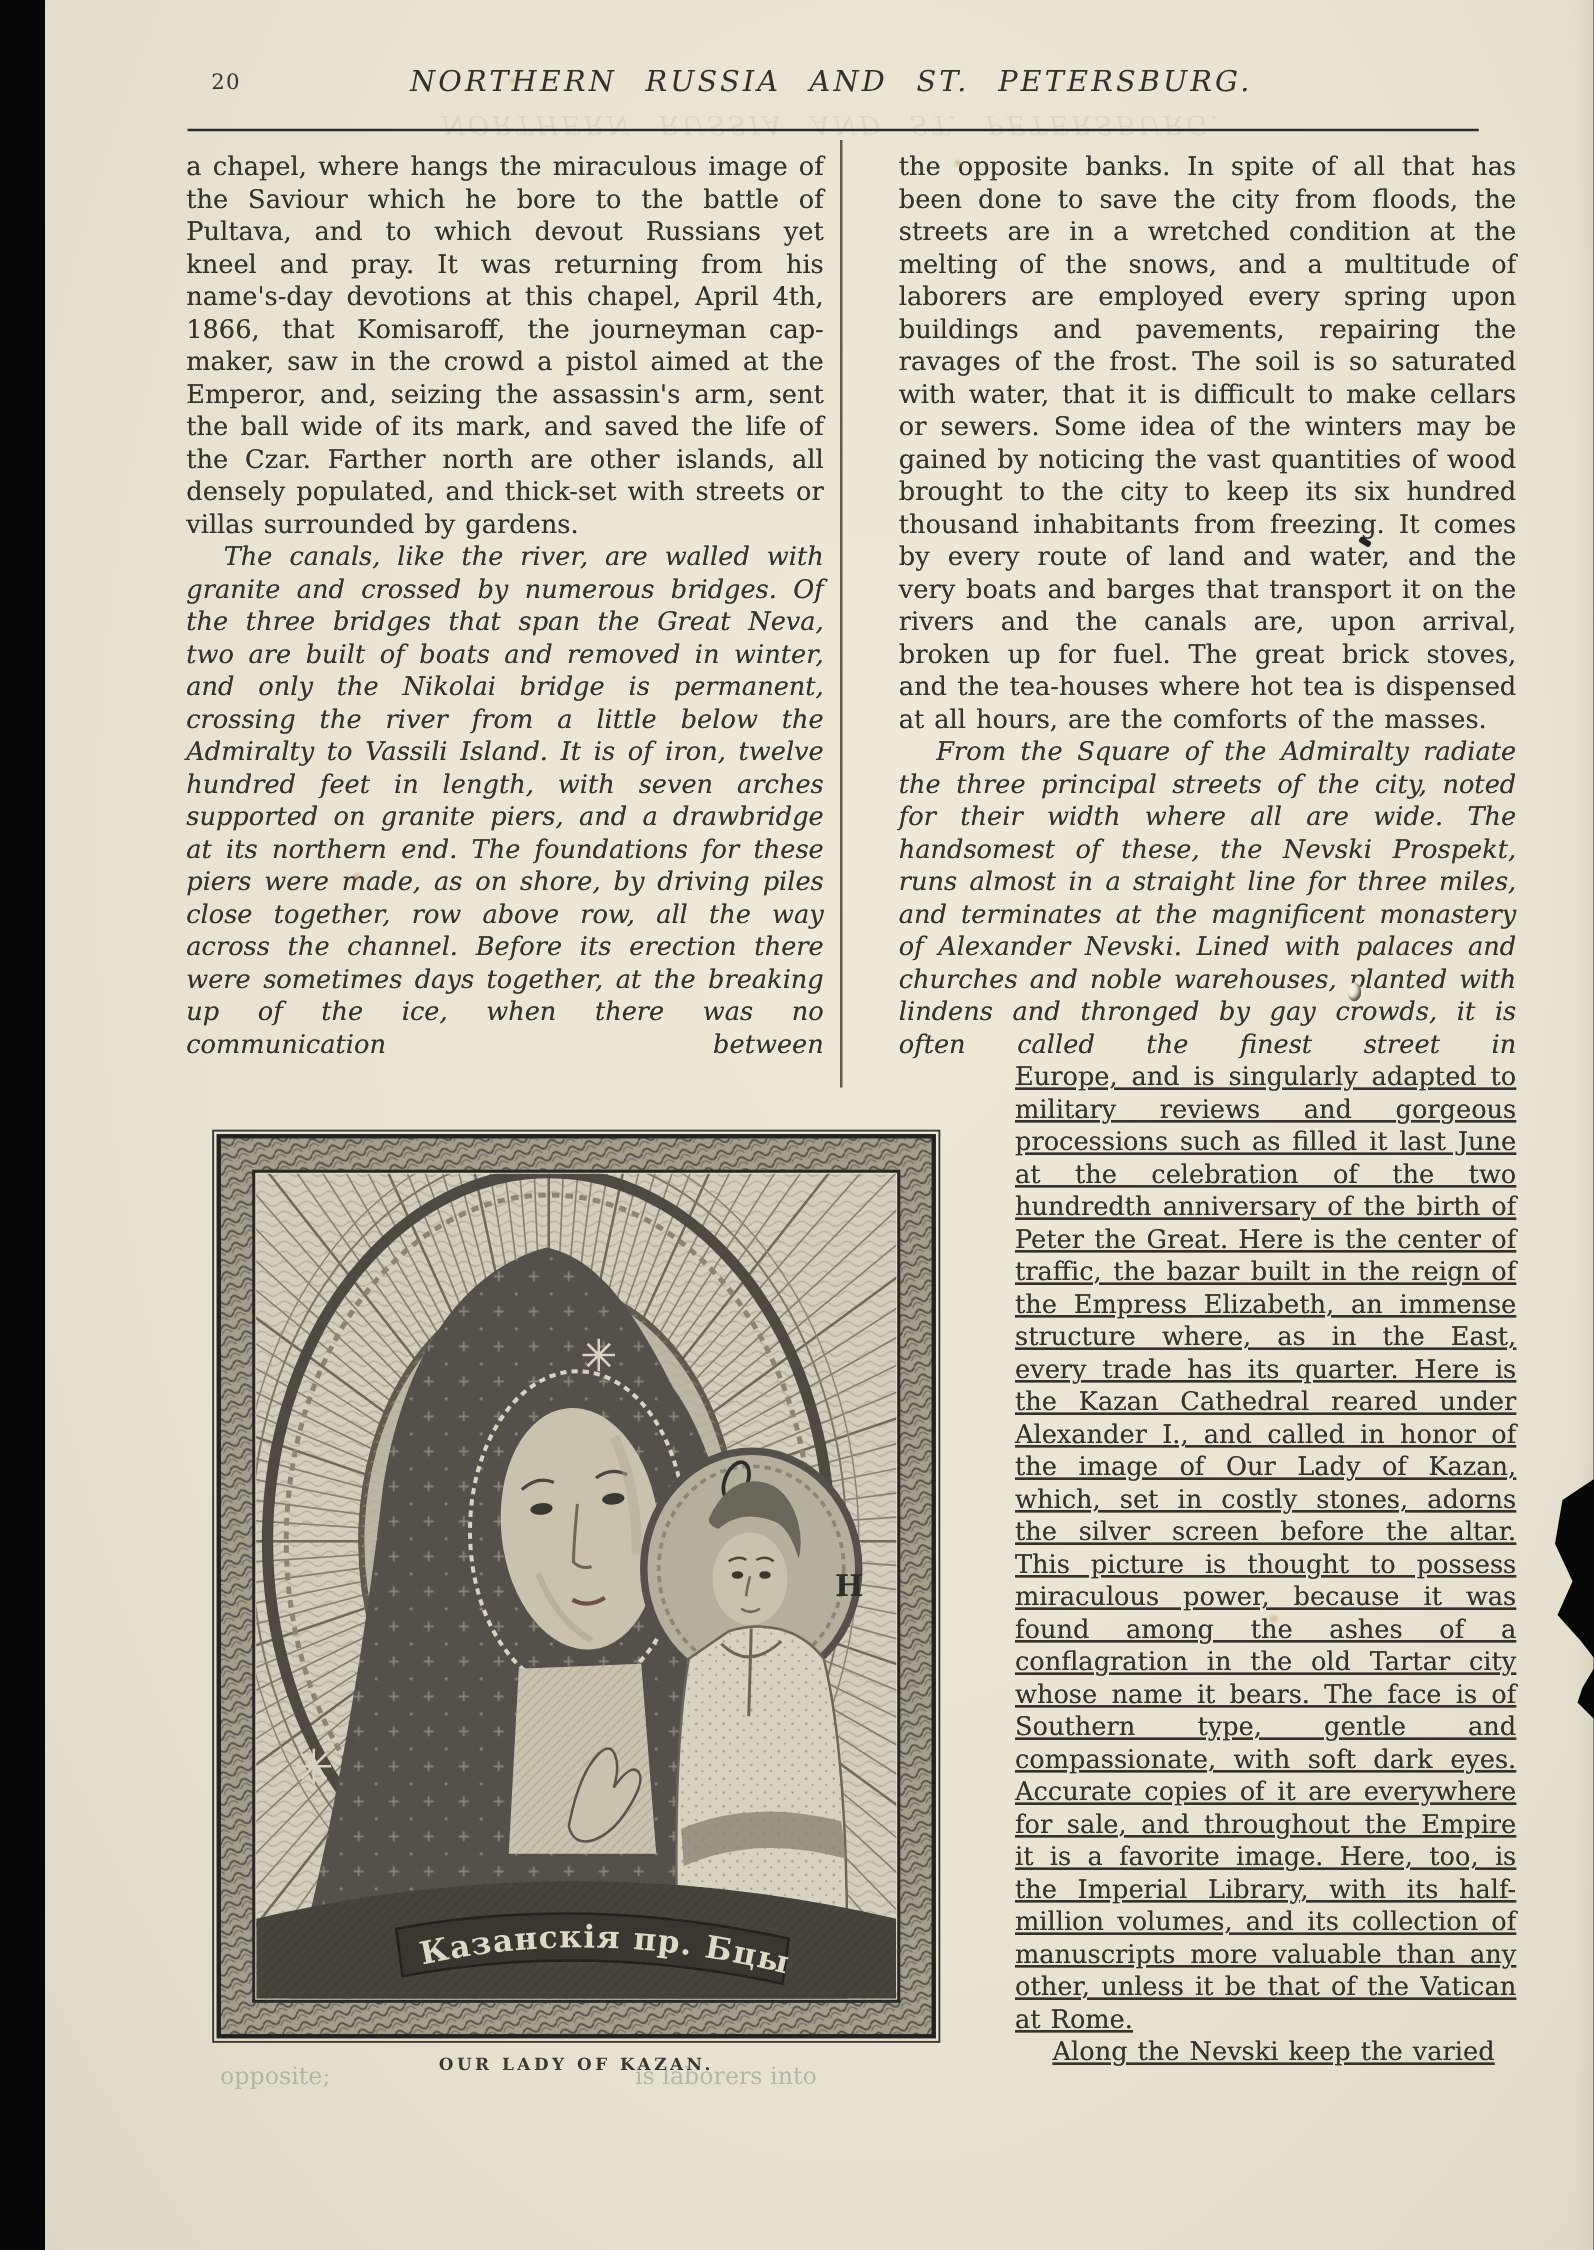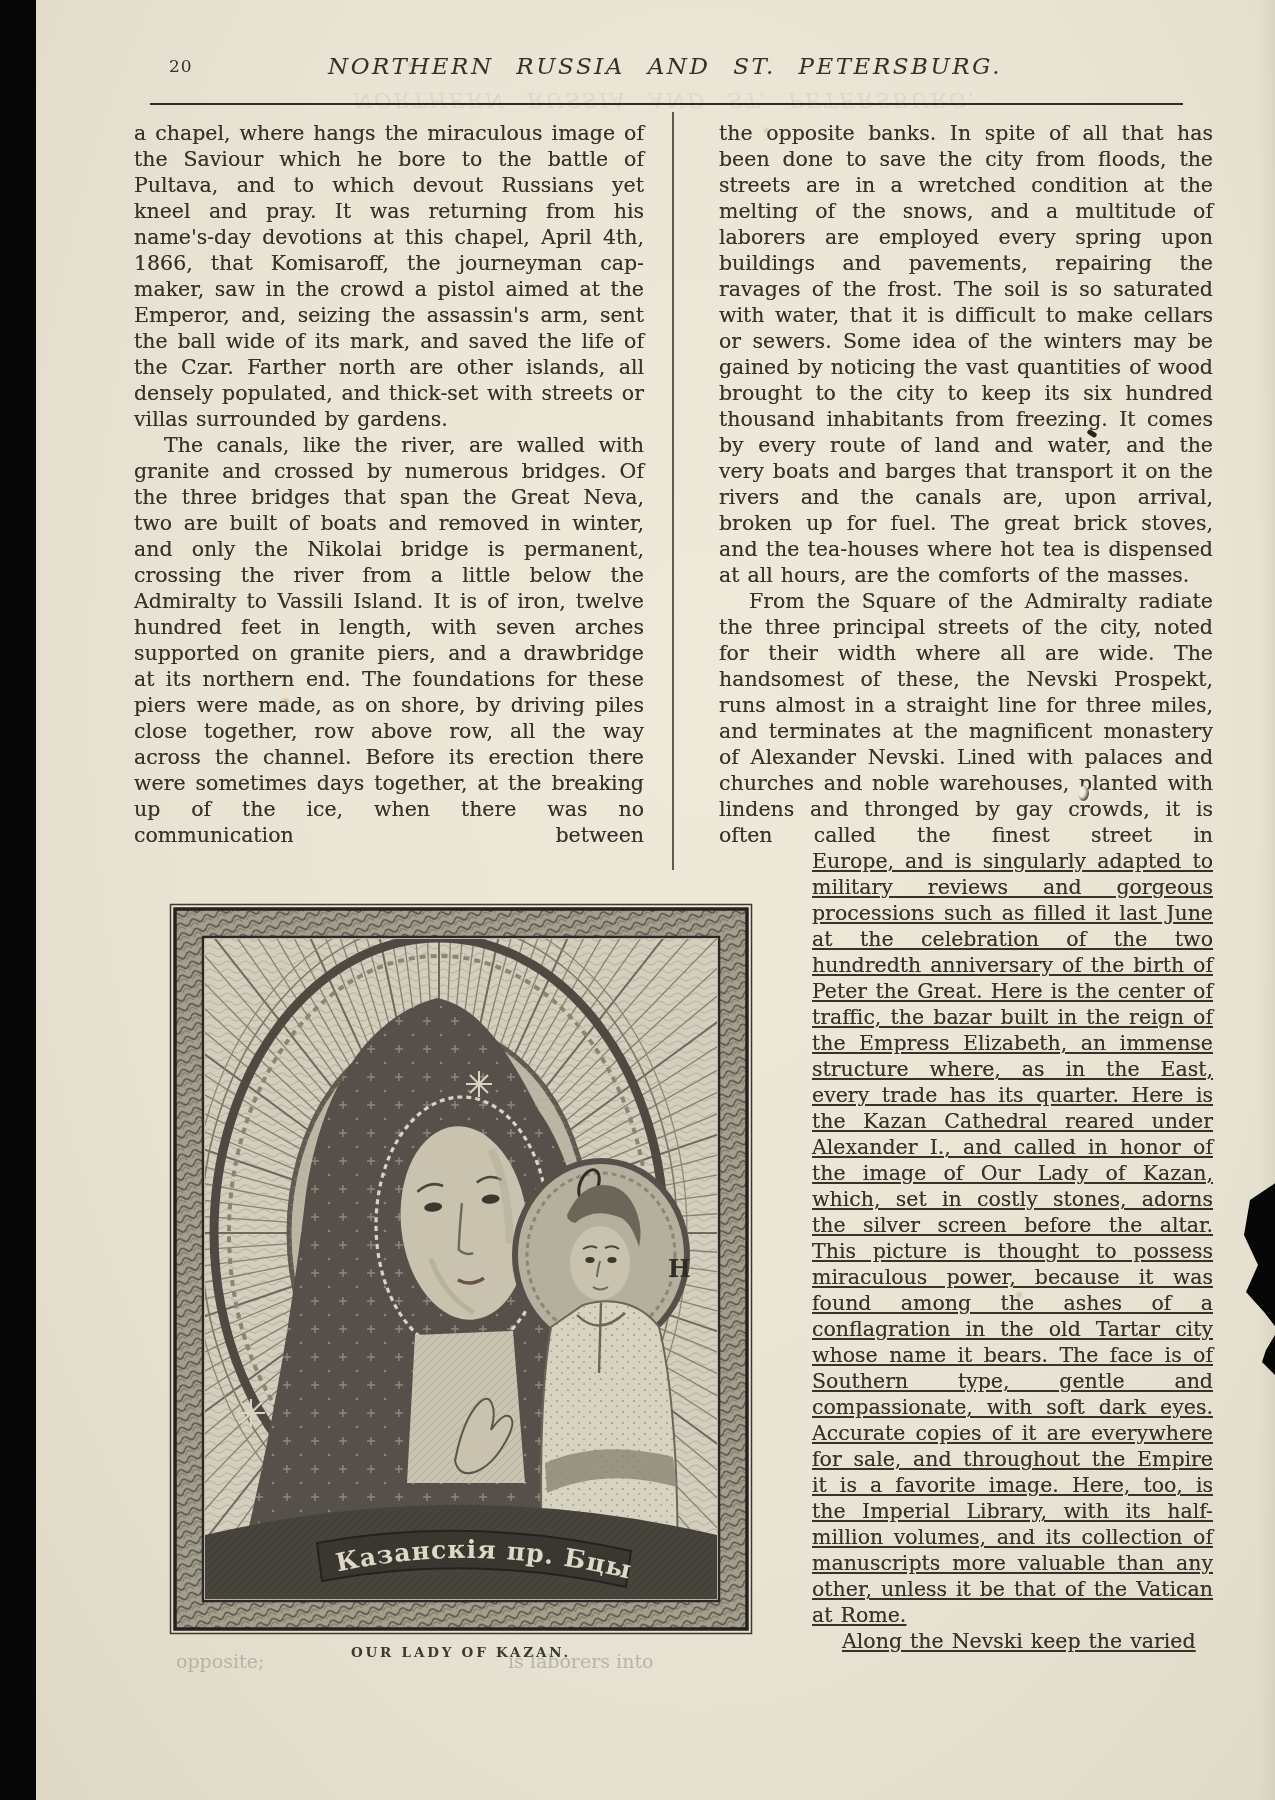--- a/index.html
+++ b/index.html
@@ -20,24 +20,24 @@
   .title{position:absolute;left:0;top:53px;width:1258px;text-align:center;font-style:italic;
          font-size:23px;letter-spacing:2.5px;word-spacing:13px;color:#33312a;}
   .ghost-title{position:absolute;left:0;top:88px;width:1258px;text-align:center;font-style:italic;
          font-size:21px;letter-spacing:2.5px;word-spacing:12px;color:#5a6a62;opacity:.10;
          transform:scaleY(-1);filter:blur(.5px);}
   .hrule{position:absolute;left:114px;top:103px;width:1033px;height:2.2px;background:#2e2c26;}
   .vrule{position:absolute;left:636px;top:112px;width:1.6px;height:758px;background:#44423a;opacity:.85;}
   .col{position:absolute;top:120px;color:#34322b;font-size:20.5px;line-height:26px;
        text-align:justify;text-shadow:0 0 .4px rgba(42,40,34,.55);}
   .col p{margin:0;word-spacing:1.5px;}
-  .left{left:98px;width:510px;}
+  .left{left:113px;width:510px;}
   .right{left:683px;width:494px;}
   .indent{text-indent:30px;}
-  .cut{text-align-last:justify;}
+  .cut{text-align-last:justify;font-style:italic;}
   .narrow{margin-left:93px;width:401px;text-decoration:underline;}
   .figure{position:absolute;left:133px;top:903px;width:584px;height:732px;}
   .caption{position:absolute;left:133px;top:1644px;width:584px;text-align:center;
            font-size:13.5px;font-weight:bold;letter-spacing:2.8px;color:#3a3831;}
   .ghost-line{position:absolute;top:1650px;font-size:19px;color:#76837b;opacity:.45;filter:blur(.4px);}
   .ghost-a{left:140px;} .ghost-b{left:472px;}
   .speck{position:absolute;background:#23221e;}
   .speck1{left:1051px;top:431px;width:10px;height:5px;border-radius:2px;transform:rotate(32deg);}
   .hole{position:absolute;left:1042px;top:786px;width:11px;height:15px;border-radius:50%;
         background:#f2eddd;box-shadow:inset -2px -2px 3px rgba(62,56,44,.85),1px 1px 2px rgba(255,255,252,.7);}

